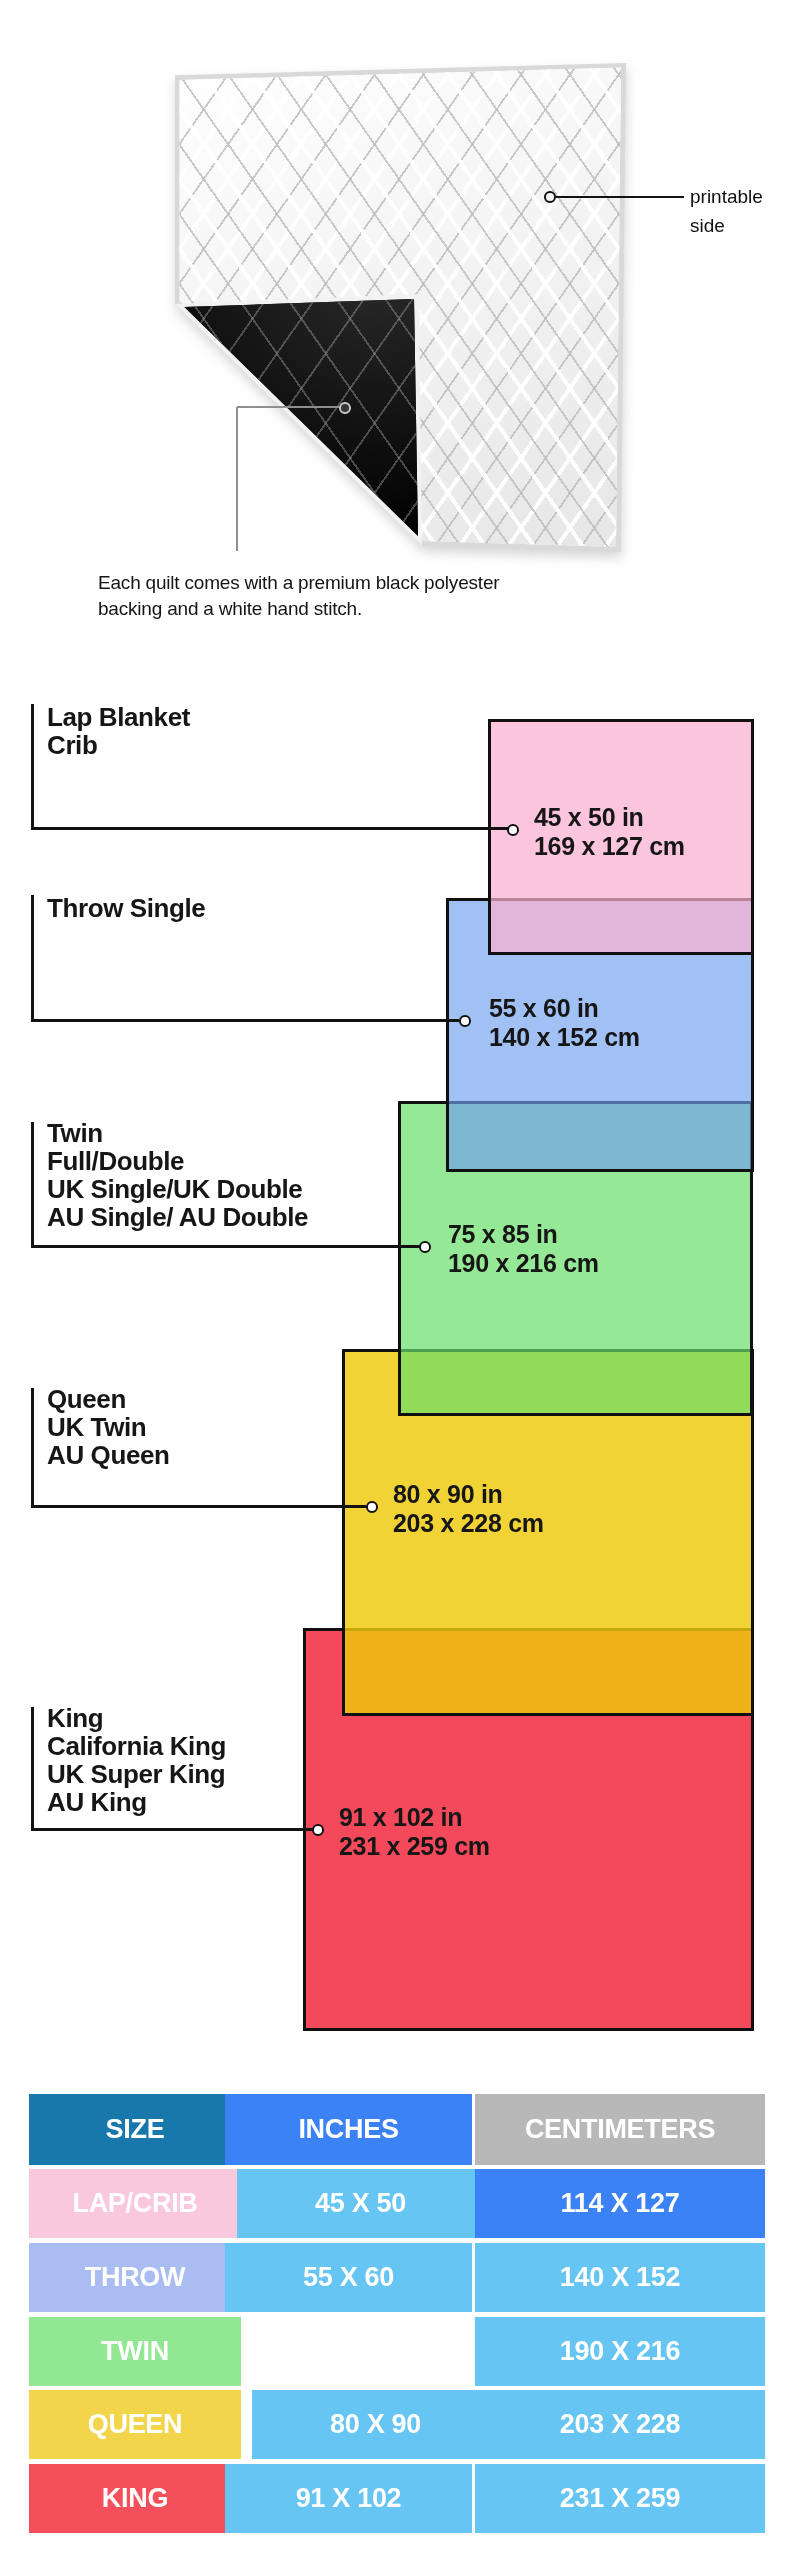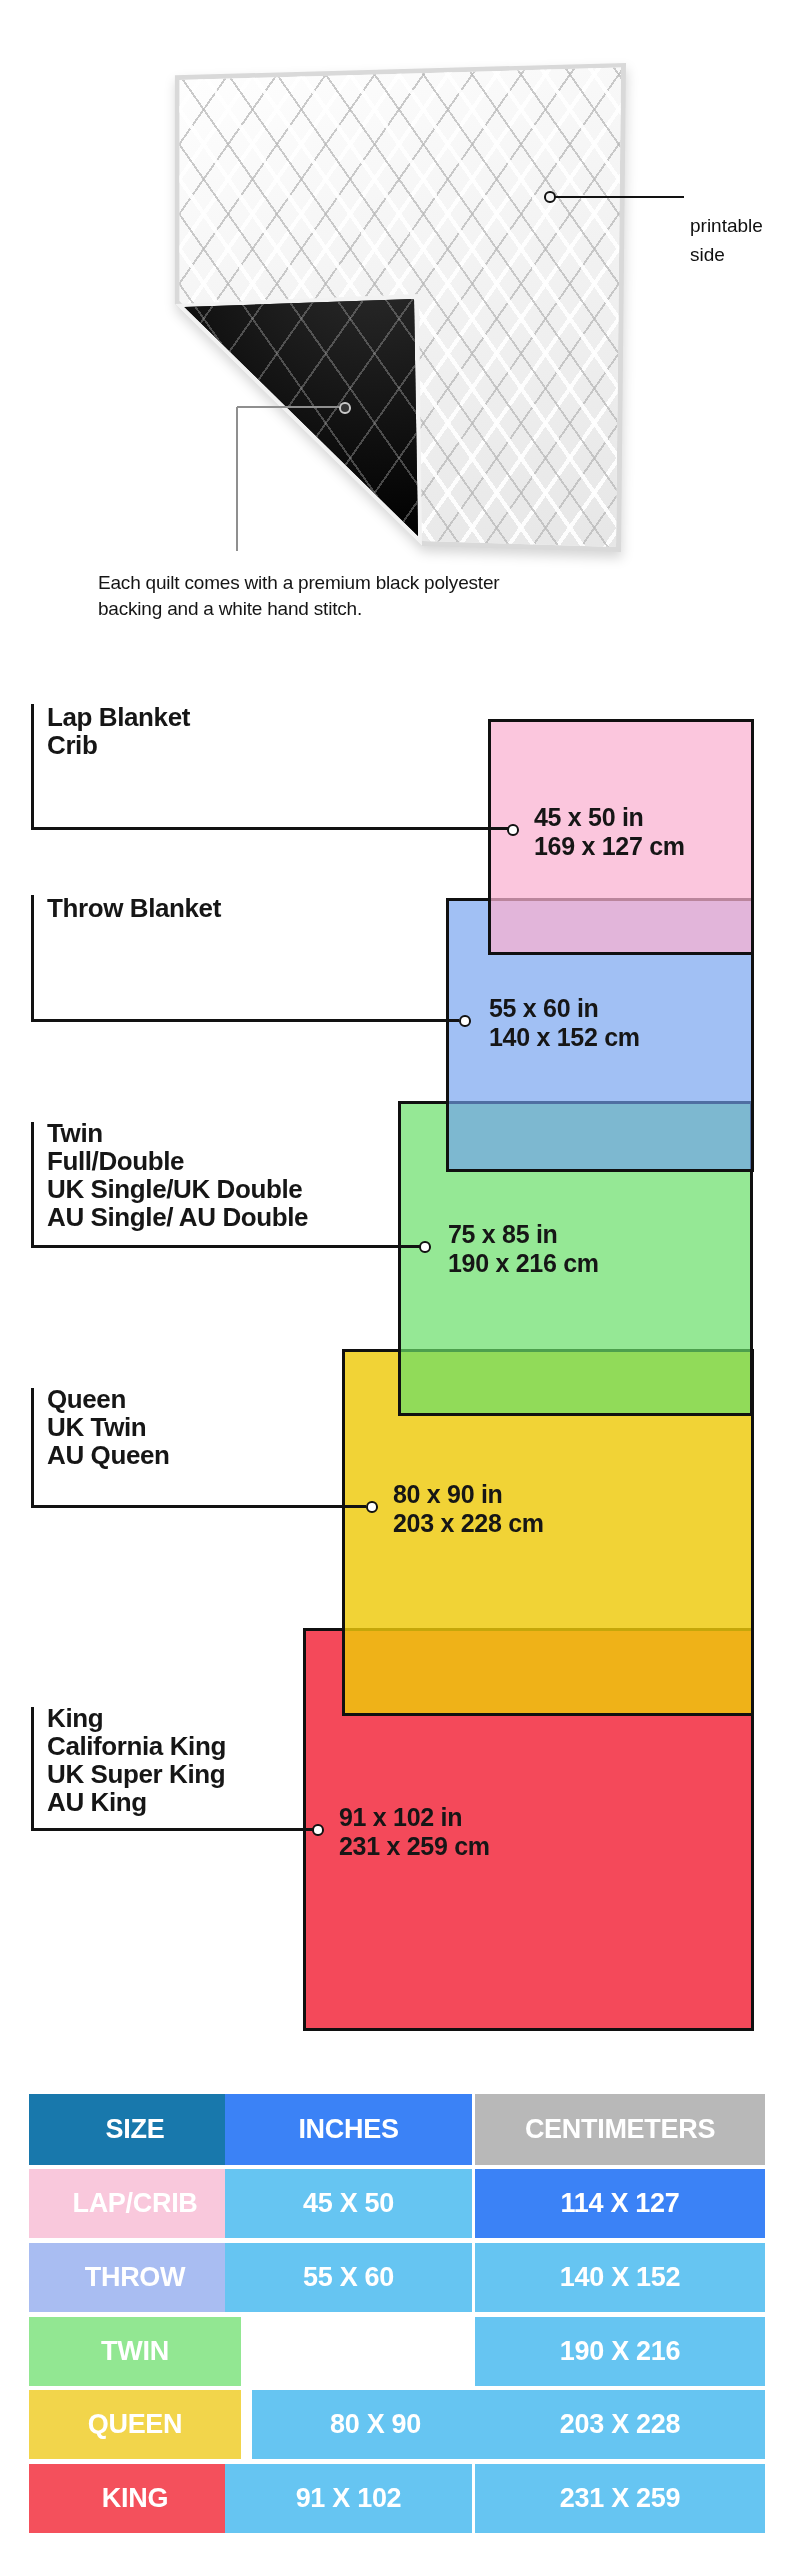--- a/index.html
+++ b/index.html
@@ -67,21 +67,21 @@
   <div class="quilt-wrap">
     <div class="quilt-outer">
       <div class="quilt-white"></div>
       <div class="quilt-black-edge"></div>
       <div class="quilt-black"></div>
     </div>
   </div>
 
   <div class="ring" style="left:544px;top:191px;background:transparent;"></div>
   <div class="hline" style="left:555px;top:196px;width:129px;height:1.9px;"></div>
-  <div class="note-text" style="left:690px;top:182px;margin-top:29px;">
+  <div class="note-text" style="left:690px;top:182px;">
     <div>printable</div>
     <div>side</div>
   </div>
 
   <div class="ring ring-gray" style="left:339px;top:402px;"></div>
   <div class="hline thin" style="left:237px;top:406px;width:102px;height:1.9px;"></div>
   <div class="vline thin" style="left:236px;top:407px;width:1.9px;height:144px;"></div>
   <div class="desc-text" style="left:98px;top:570px;">
     <div>Each quilt comes with a premium black polyester</div>
     <div>backing and a white hand stitch.</div>
@@ -99,21 +99,21 @@
   </div>
   <div class="vline" style="left:31px;top:704px;width:2.9px;height:126px;"></div>
   <div class="hline" style="left:31px;top:827px;width:477px;height:2.9px;"></div>
   <div class="ring" style="left:507px;top:824px;z-index:20;"></div>
   <div class="dim-text" style="left:534px;top:803px;">
     <div>45 x 50 in</div>
     <div>169 x 127 cm</div>
   </div>
 
   <div class="size-label" style="top:894px;">
-    <div>Throw Blanket</div>
+    <div>Throw Single</div>
   </div>
   <div class="vline" style="left:31px;top:895px;width:2.9px;height:126px;"></div>
   <div class="hline" style="left:31px;top:1019px;width:428px;height:2.9px;"></div>
   <div class="ring" style="left:459px;top:1015px;z-index:20;"></div>
   <div class="dim-text" style="left:489px;top:994px;">
     <div>55 x 60 in</div>
     <div>140 x 152 cm</div>
   </div>
 
   <div class="size-label" style="top:1119px;">
@@ -156,21 +156,21 @@
     <div>91 x 102 in</div>
     <div>231 x 259 cm</div>
   </div>
 
   <div id="size-table">
     <div class="cell c1 r0" style="background: rgb(24, 120, 172);">SIZE</div>
     <div class="cell c2 r0" style="background: #3b82f6;">INCHES</div>
     <div class="cell c3 r0" style="background: rgb(184, 184, 184);">CENTIMETERS</div>
 
     <div class="cell c1 r1" style="background: rgb(249, 200, 220);">LAP/CRIB</div>
-    <div class="cell c2 r1" style="background: rgb(102, 197, 242);">45 X 50</div>
+    <div class="cell c2 r1" style="background: rgb(102, 197, 242); margin-left: 12px;">45 X 50</div>
     <div class="cell c3 r1" style="background: #3b82f6;">114 X 127</div>
 
     <div class="cell c1 r2" style="background: rgb(169, 189, 242);">THROW</div>
     <div class="cell c2 r2" style="background: rgb(102, 197, 242);">55 X 60</div>
     <div class="cell c3 r2" style="background: rgb(102, 197, 242);">140 X 152</div>
 
     <div class="cell c1 r3" style="background: rgb(146, 231, 146);">TWIN</div>
     <div class="cell c3 r3" style="background: rgb(102, 197, 242);">190 X 216</div>
 
     <div class="cell c1 r4" style="background: rgb(242, 213, 75);">QUEEN</div>

